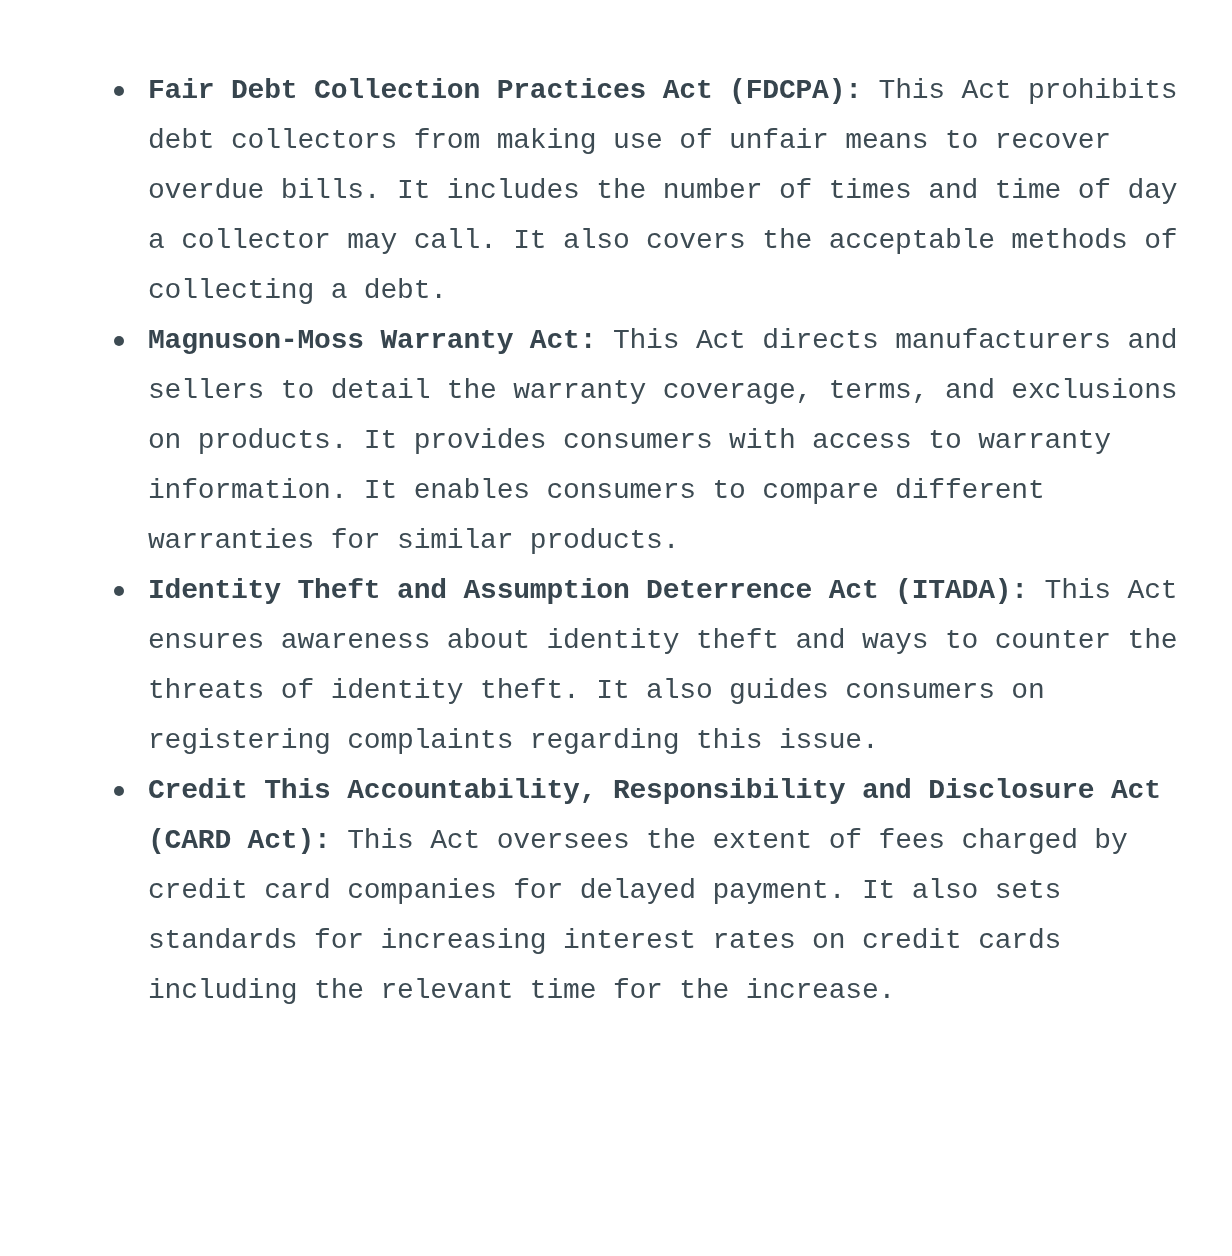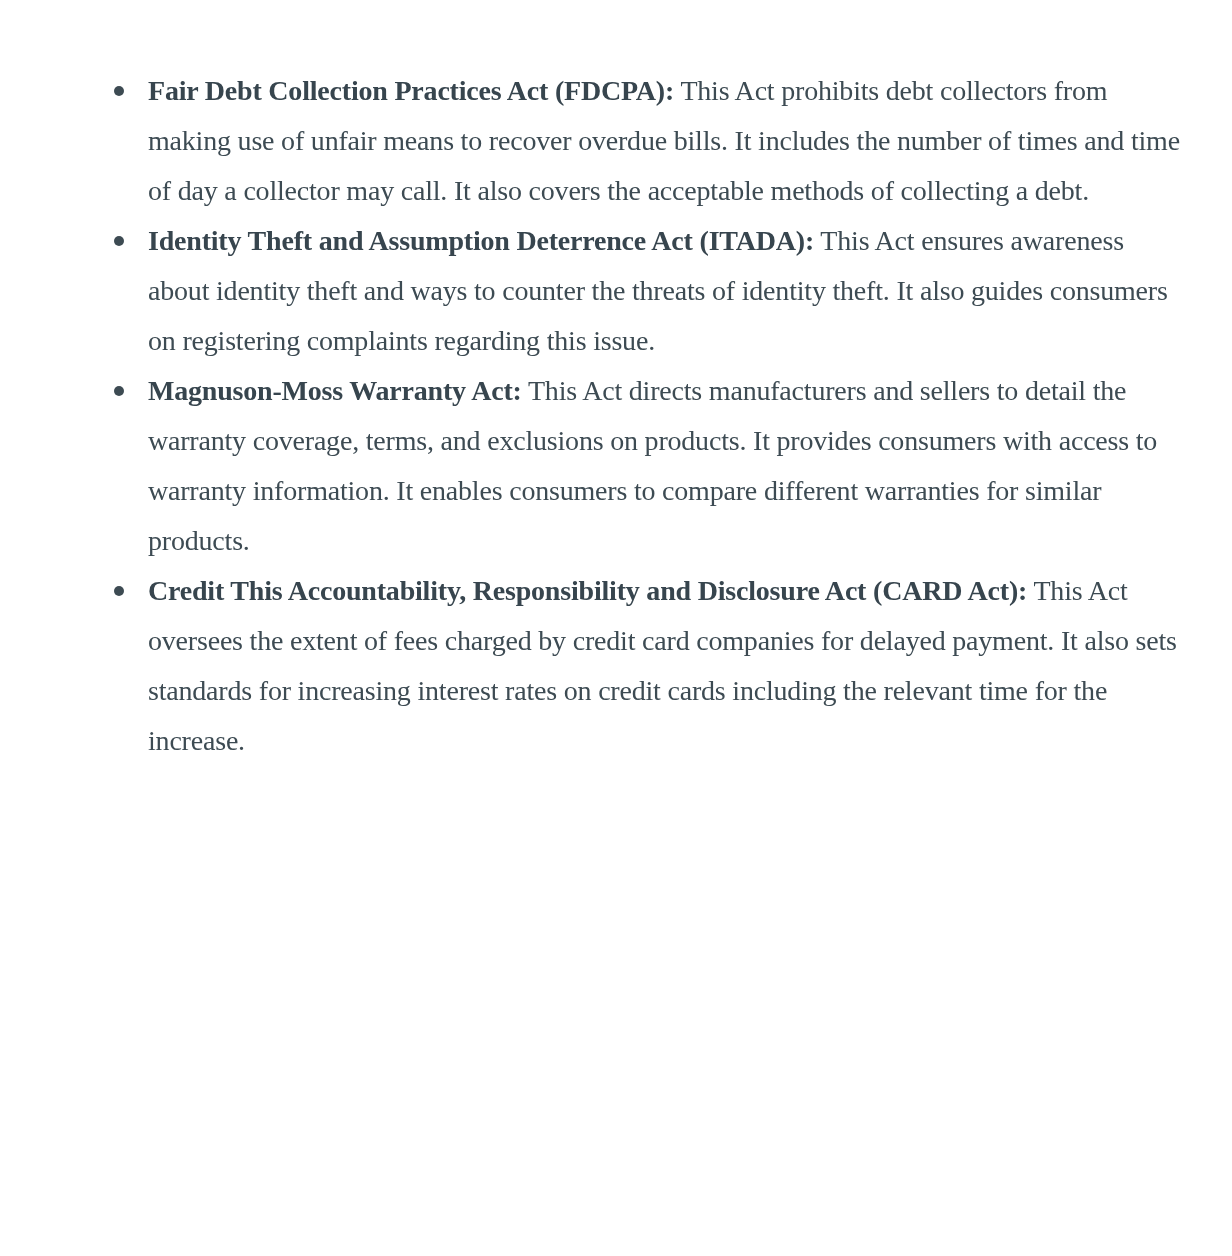--- a/index.html
+++ b/index.html
@@ -6,21 +6,21 @@
     margin: 0;
     padding: 0;
     background: #ffffff;
   }
   .page {
     position: relative;
     width: 1232px;
     height: 1256px;
     background: #ffffff;
     overflow: hidden;
-    font-family: Liberation Serif, serif;
+    font-family: Liberation Mono, monospace;
     border-radius: 22px;
   }
   ul.acts-list {
     margin: 0;
     padding: 0;
     list-style: none;
     position: absolute;
     top: 66px;
     left: 148px;
     width: 1035px;
@@ -58,28 +58,28 @@
   <ul class="acts-list">
 
     <li class="list-item">
       <span class="bullet-dot"></span>
       <span class="act-title">Fair Debt Collection Practices Act (FDCPA):</span> 
       <span class="act-body">This Act prohibits debt collectors from making use of unfair means to recover overdue bills. It includes the number of times and time of day a collector may call. It also covers the acceptable methods of collecting a debt.</span>
     </li>
 
     <li class="list-item">
       <span class="bullet-dot"></span>
-      <span class="act-title">Identity Theft and Assumption Deterrence Act (ITADA):</span> 
-      <span class="act-body">This Act ensures awareness about identity theft and ways to counter the threats of identity theft. It also guides consumers on registering complaints regarding this issue.</span>
+      <span class="act-title">Magnuson-Moss Warranty Act:</span> 
+      <span class="act-body">This Act directs manufacturers and sellers to detail the warranty coverage, terms, and exclusions on products. It provides consumers with access to warranty information. It enables consumers to compare different warranties for similar products.</span>
     </li>
 
     <li class="list-item">
       <span class="bullet-dot"></span>
-      <span class="act-title">Magnuson-Moss Warranty Act:</span> 
-      <span class="act-body">This Act directs manufacturers and sellers to detail the warranty coverage, terms, and exclusions on products. It provides consumers with access to warranty information. It enables consumers to compare different warranties for similar products.</span>
+      <span class="act-title">Identity Theft and Assumption Deterrence Act (ITADA):</span> 
+      <span class="act-body">This Act ensures awareness about identity theft and ways to counter the threats of identity theft. It also guides consumers on registering complaints regarding this issue.</span>
     </li>
 
     <li class="list-item">
       <span class="bullet-dot"></span>
       <span class="act-title">Credit This Accountability, Responsibility and Disclosure Act (CARD Act):</span> 
       <span class="act-body">This Act oversees the extent of fees charged by credit card companies for delayed payment. It also sets standards for increasing interest rates on credit cards including the relevant time for the increase.</span>
     </li>
 
   </ul>
 </div>

